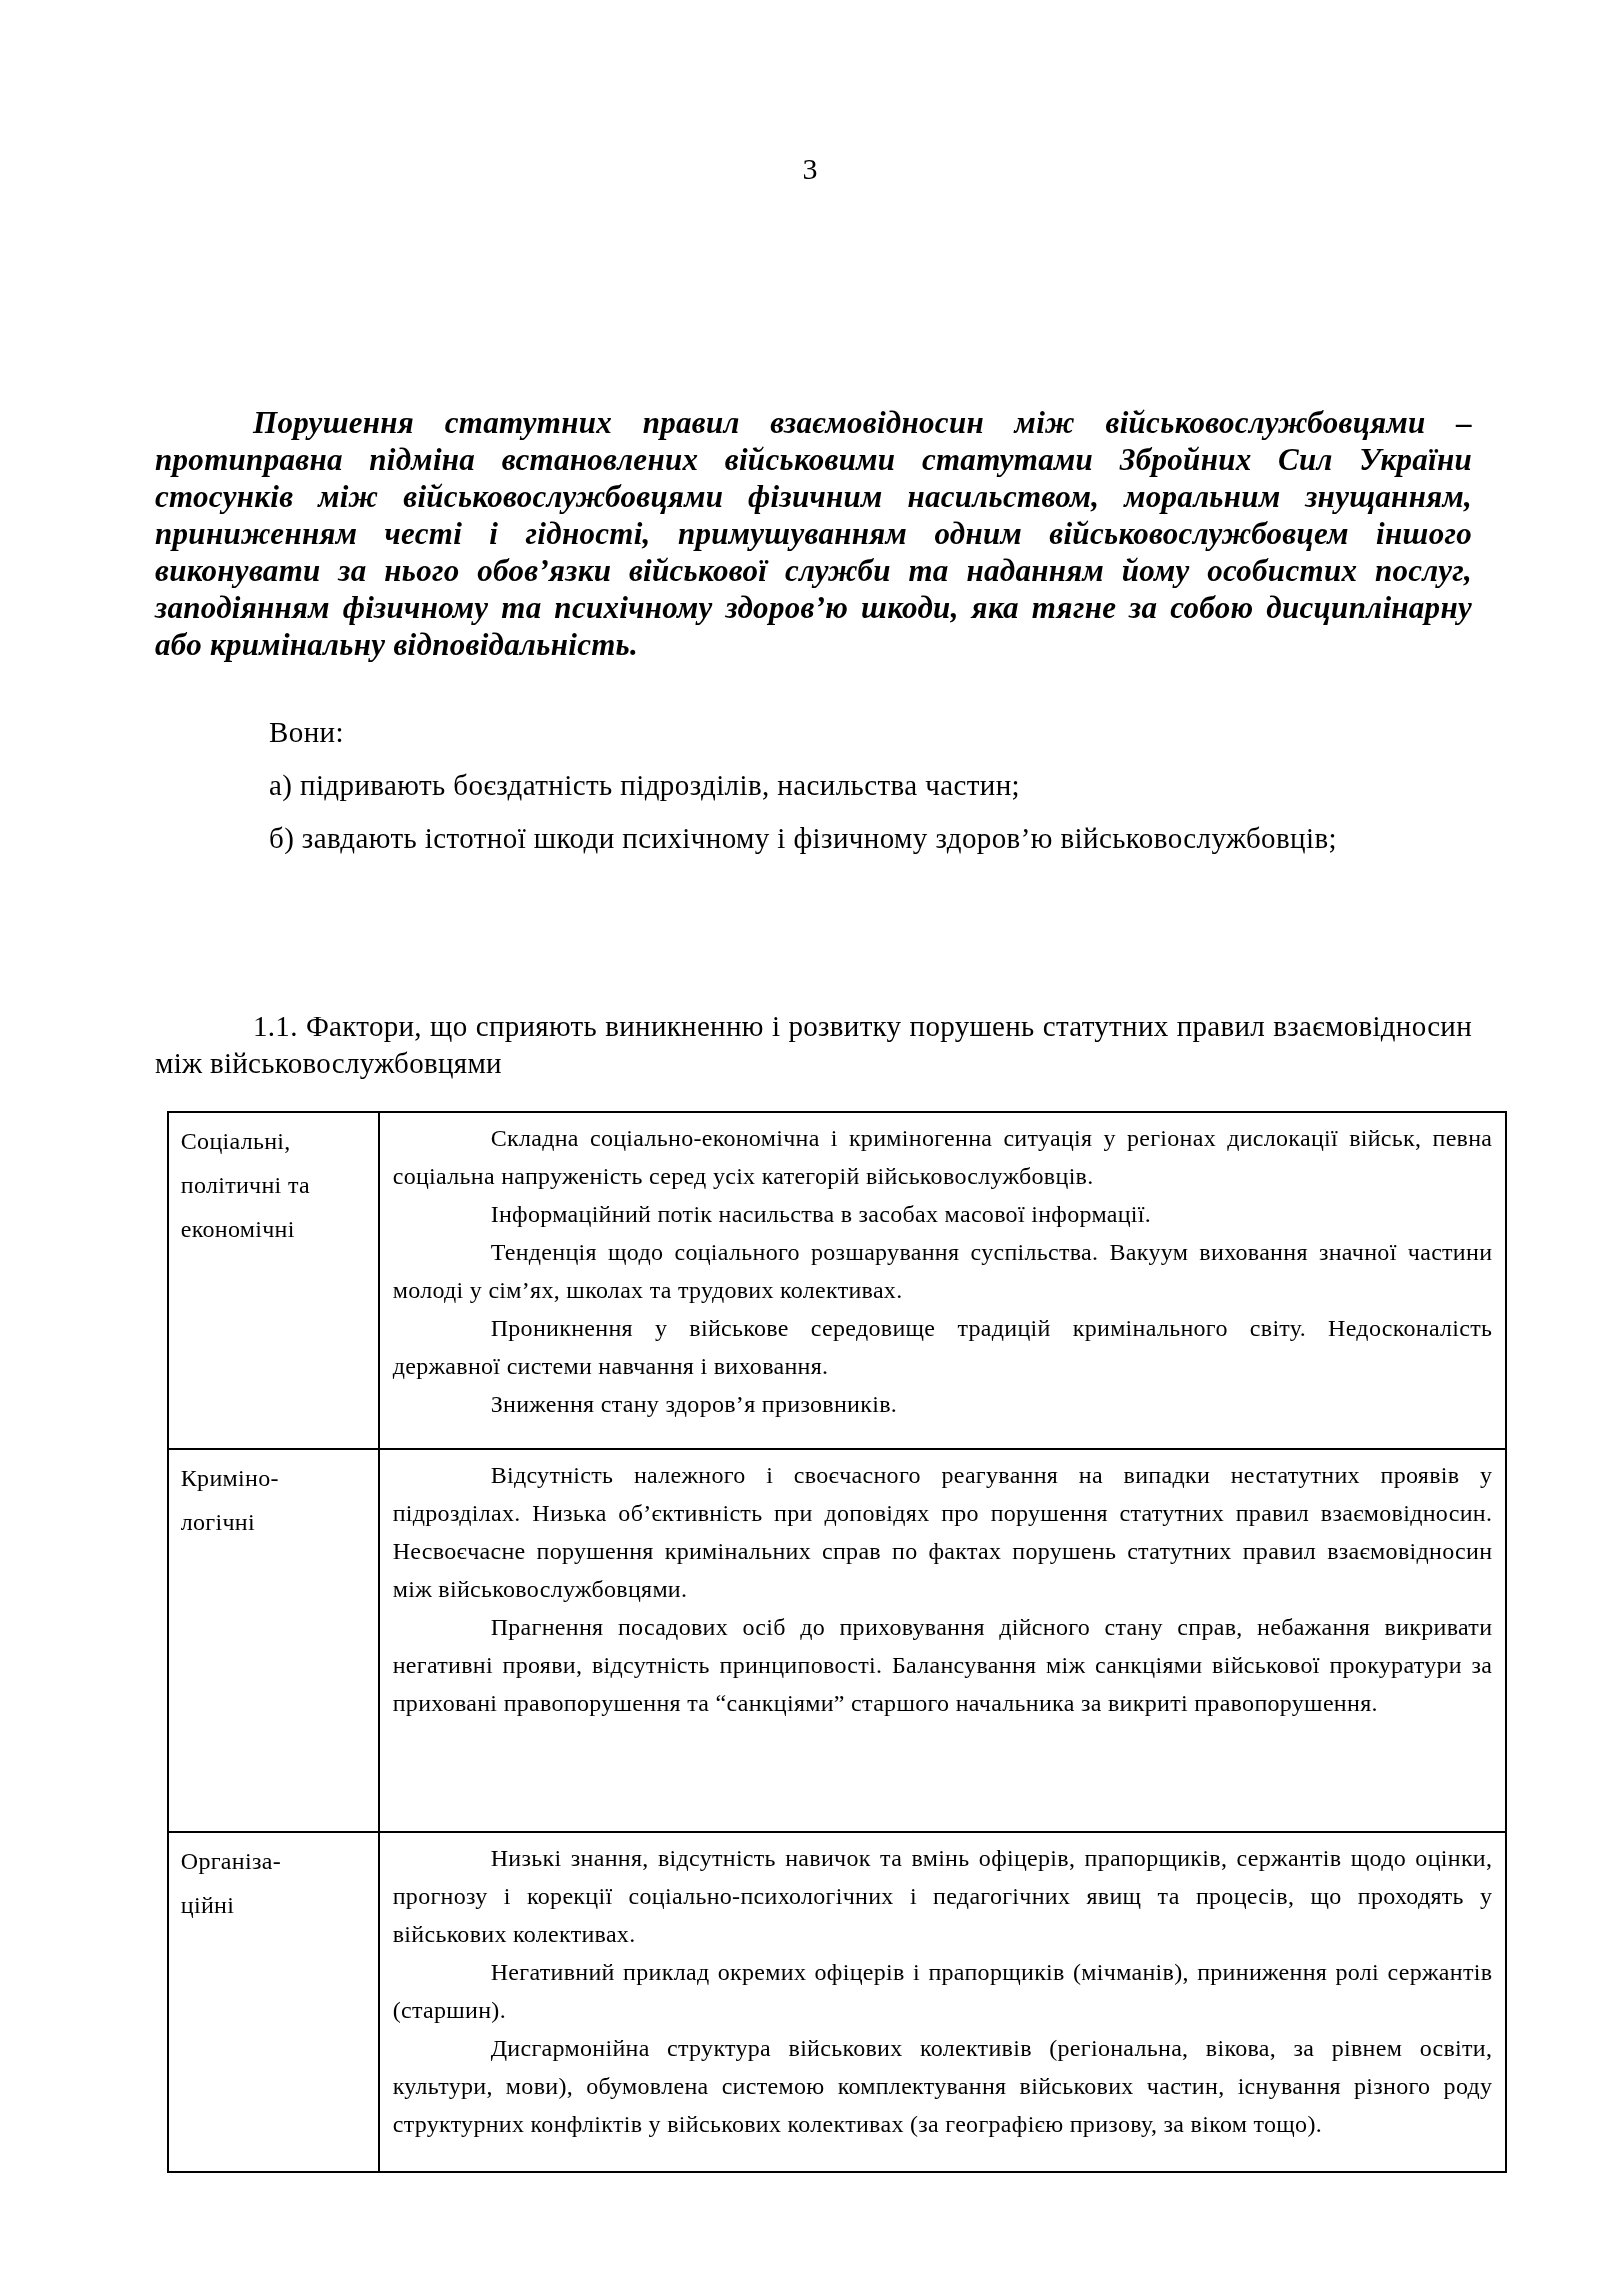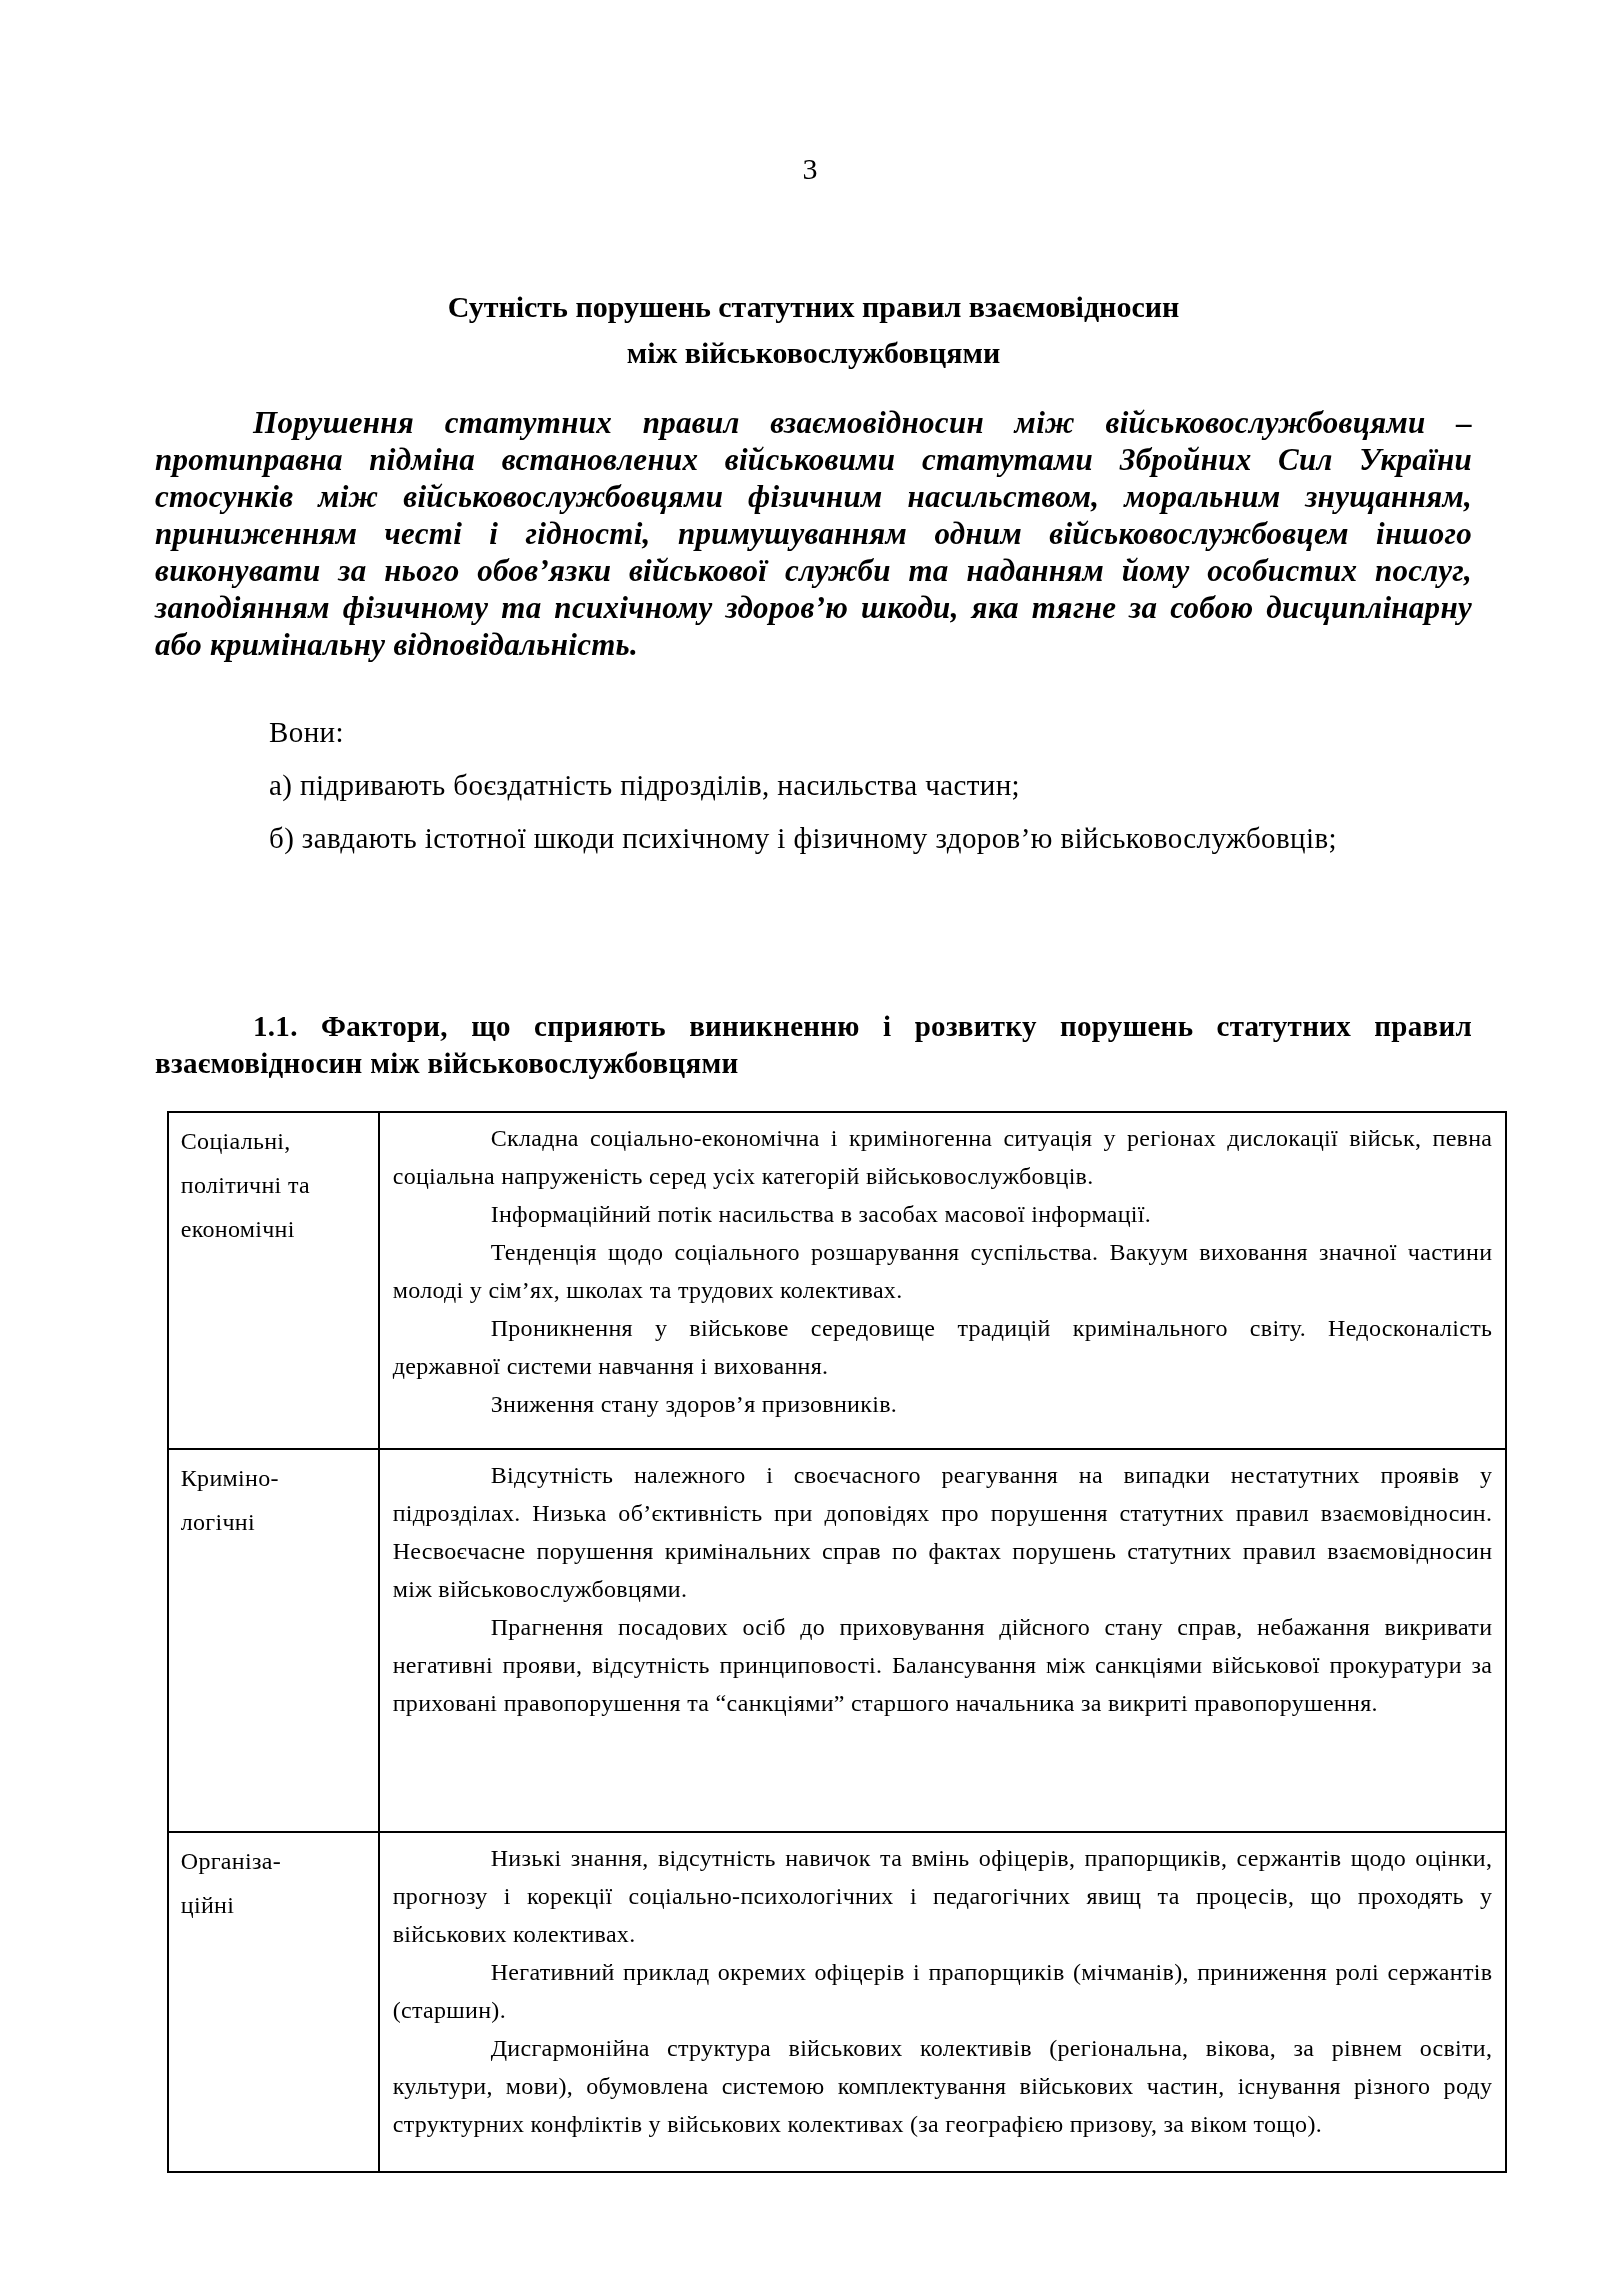--- a/index.html
+++ b/index.html
@@ -56,21 +56,21 @@
     margin: 16px;
     text-indent: 98px;
     text-align: justify;
   }
   .section-heading {
     position: absolute;
     top: 1008px; left: 155px;
     width: 1317px;
     margin: 0;
     font-size: 29px;
-    font-weight: bold;
+    font-weight: normal;
     line-height: 37px;
     text-align: justify;
     text-indent: 98px;
     letter-spacing: 0.3px;
   }
   table.factors {
     position: absolute;
     top: 1111px; left: 167px;
     width: 1340px;
     border-collapse: collapse;
@@ -98,22 +98,20 @@
   tr.row-2 { height: 383px; margin-left: 40px; }
   tr.row-3 { height: 340px; }
 </style>
 </head>
 <body>
 
 <div class="page">
 
   <div class="page-number">3</div>
 
-  <h1 class="doc-title">Сутність порушень статутних правил взаємовідносин
-між військовослужбовцями</h1>
 
   <p class="definition">Порушення статутних правил взаємовідносин між військовослужбовцями – протиправна підміна встановлених військовими статутами Збройних Сил України стосунків між військовослужбовцями фізичним насильством, моральним знущанням, приниженням честі і гідності, примушуванням одним військовослужбовцем іншого виконувати за нього обов’язки військової служби та наданням йому особистих послуг, заподіянням фізичному та психічному здоров’ю шкоди, яка тягне за собою дисциплінарну або кримінальну відповідальність.</p>
 
   <div class="list-block">
     <p>Вони:</p>
     <p>а) підривають боєздатність підрозділів, насильства частин;</p>
     <p>б) завдають істотної шкоди психічному і фізичному здоров’ю військовослужбовців;</p>
   </div>
 
   <h2 class="section-heading">1.1. Фактори, що сприяють виникненню і розвитку порушень статутних правил взаємовідносин між військовослужбовцями</h2>

